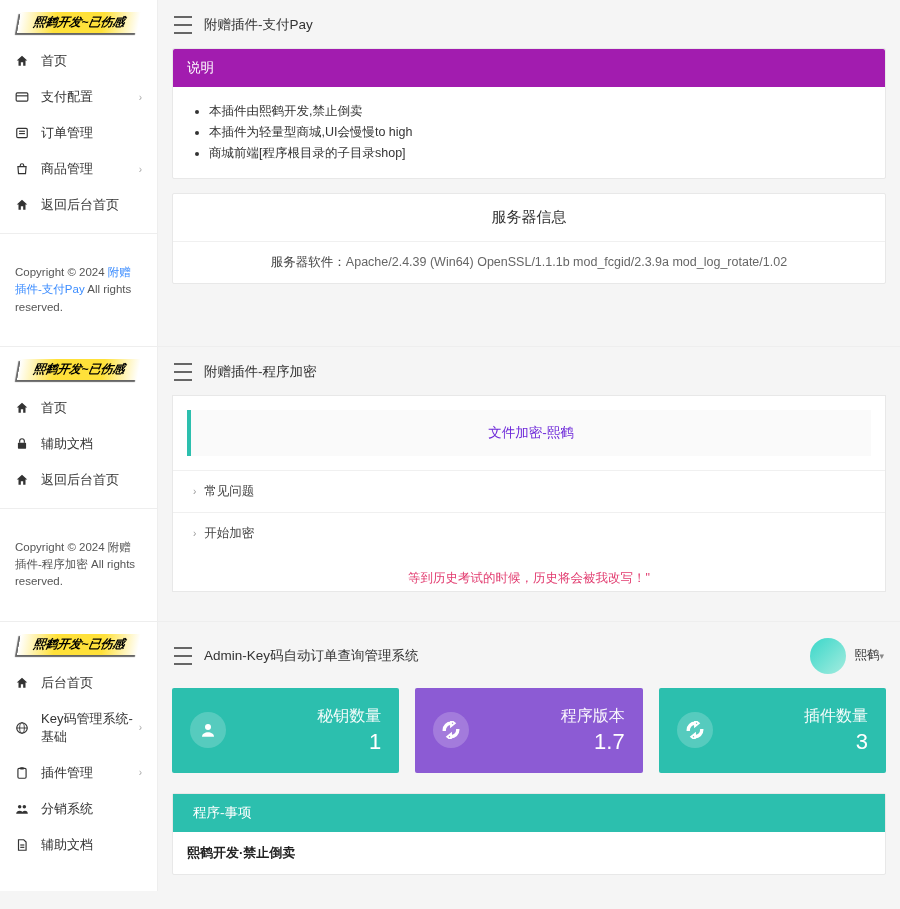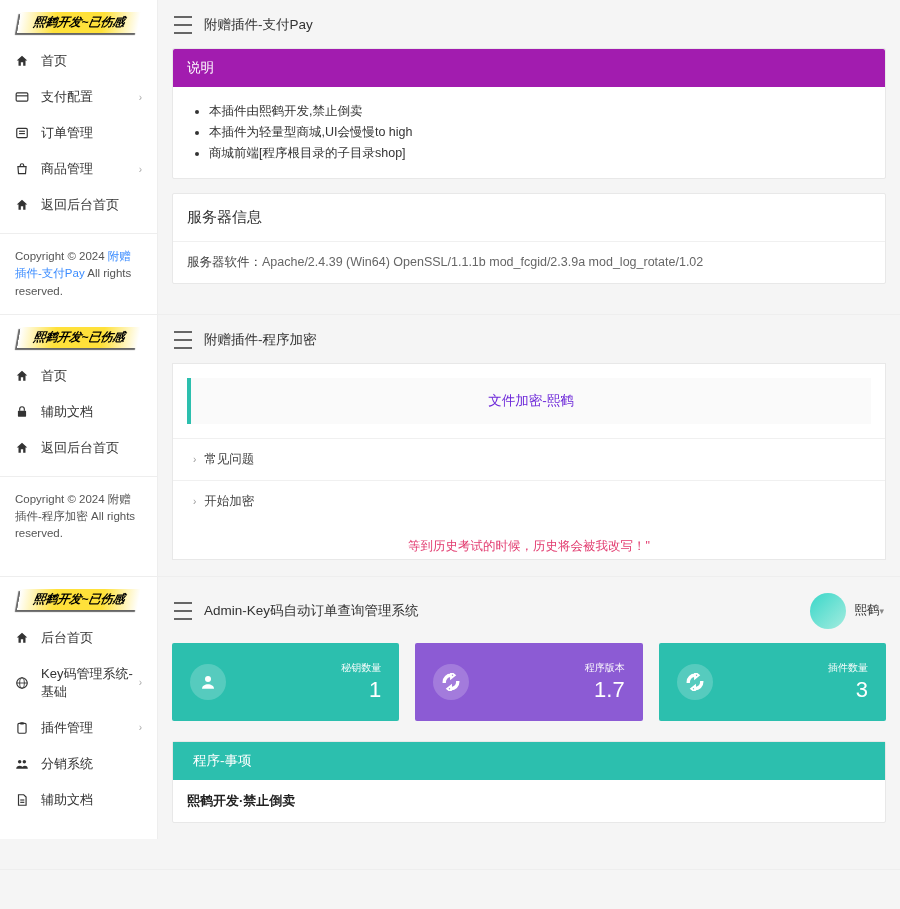--- a/index.html
+++ b/index.html
@@ -3,52 +3,52 @@
   <meta charset="utf-8">
   <style>
     * { margin:0; padding:0; box-sizing:border-box; font-family:"Microsoft YaHei",sans-serif; }
     body { background:#f5f5f5; width:900px; position:relative; }
     .app-section { display:flex; border-bottom:1px solid #eee; background:#f5f5f5; }
     .sidebar { width:158px; background:#fff; flex-shrink:0; border-right:1px solid #eee; }
     .logo-badge { margin:12px auto 10px; width:120px; font-size:12px; font-weight:700; font-style:italic; text-align:center; padding:2px 0; background:linear-gradient(to right,#fff 0%,#ffe13a 30%,#ffe13a 70%,#fff 100%); box-shadow:-2px 2px 1px rgba(0,0,0,.6); transform:skewX(-10deg); }
     .nav-item { display:flex; align-items:center; padding:9px 15px; font-size:13px; color:#333; cursor:pointer; }
     .nav-icon { width:14px; height:14px; margin-right:12px; flex:0 0 14px; display:flex; align-items:center; justify-content:center; }
     .nav-item .chev { margin-left:auto; font-size:10px; color:#aaa; }
-    .copyright { padding:14px 15px; font-size:11.5px; color:#555; line-height:1.5; border-top:1px solid #eee; margin-top:10px; }
+    .copyright { padding:30px 15px; font-size:11.5px; color:#555; line-height:1.5; border-top:1px solid #eee; margin-top:10px; }
     .copyright a { color:#3b8cff; text-decoration:none; }
     .main { flex:1; padding:10px 14px 16px; min-width:0; }
     .topbar { display:flex; align-items:center; padding:6px 2px 14px; }
     .menu-toggle { width:18px; height:18px; display:flex; flex-direction:column; justify-content:space-between; margin-right:12px; cursor:pointer; }
     .menu-toggle span { height:2px; background:#666; }
     .page-title { font-size:13.5px; color:#333; }
     .panel-info { background:#fff; border:1px solid #e8e8e8; border-radius:2px; margin-bottom:14px; }
     .panel-header { background:#a21caf; color:#fff; font-size:13.5px; padding:10px 14px; border-radius:2px 2px 0 0; }
     .panel-body { padding:14px 14px; font-size:12.5px; color:#333; }
     .panel-body ul { margin-left:22px; }
     .panel-body li { padding:2px 0; }
-    .panel-plain { background:#fff; border:1px solid #e8e8e8; border-radius:2px; }
+    .panel-plain { background:#fff; border:1px solid #e8e8e8; border-radius:2px;text-align:center; }
     .plain-head { padding:14px 14px; font-size:15px; color:#333; }
     .plain-row { padding:12px 14px; border-top:1px solid #f0f0f0; font-size:12.5px; color:#666; }
     .plain-row span.lbl { color:#444; }
     .file-enc-panel { background:#fff; border:1px solid #e8e8e8; padding:0; }
     .fe-title { margin:14px; padding:14px; text-align:center; font-size:13.5px; color:#6d28d9; border-left:4px solid #2cbfae; background:#fafafa; }
     .fe-warn { margin:14px; padding:14px 14px; background:#fafafa; border-left:4px solid #2cbfae; font-size:12.5px; color:#444; }
     .fe-row { padding:12px 20px; border-top:1px solid #f0f0f0; font-size:12.5px; color:#444; cursor:pointer; }
     .fe-row .ar { margin-right:8px; color:#999; font-size:10px; }
     .fe-quote { text-align:center; padding:16px 0 4px; font-size:12.5px; color:#e23b6f; }
     .avatar-row { margin-left:auto; display:flex; align-items:center; gap:8px; }
     .avatar { width:36px; height:36px; border-radius:50%; background:linear-gradient(135deg,#3ad7c9,#a4ecdf); }
     .avatar-name { font-size:12.5px; color:#333; }
     .stats-row { display:flex; gap:16px; margin-bottom:20px; }
     .stat-card { flex:1; display:flex; align-items:center; padding:18px 18px; border-radius:2px; color:#fff; }
     .sc-teal { background:#2cbfae; }
     .sc-purple { background:#8c5bd4; }
     .stat-ic { width:36px; height:36px; border-radius:50%; display:flex; align-items:center; justify-content:center; background:rgba(255,255,255,.2); margin-right:14px; font-size:16px; }
     .stat-txt { flex:1; text-align:right; }
-    .stat-lbl { font-size:10px; opacity:.95; }
+    .stat-lbl { font-size:16px; opacity:.95; }
     .stat-val { font-size:22px; margin-top:2px; }
     .proj-panel { background:#fff; border:1px solid #e8e8e8; border-radius:2px; }
     .proj-head { background:#2cbfae; color:#fff; padding:10px 20px; font-size:13.5px; }
     .proj-body { padding:12px 14px; font-size:13px; font-weight:600; color:#222; }
     svg { display:block; }
   </style>
 </head>
 <body>
 
 <div class="app-section">

